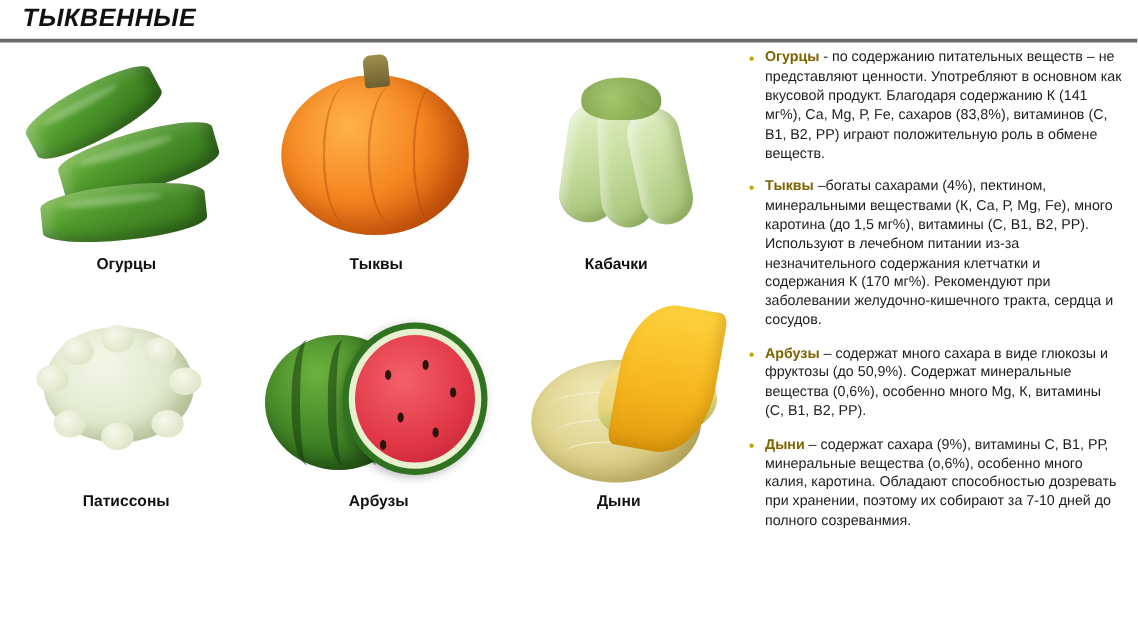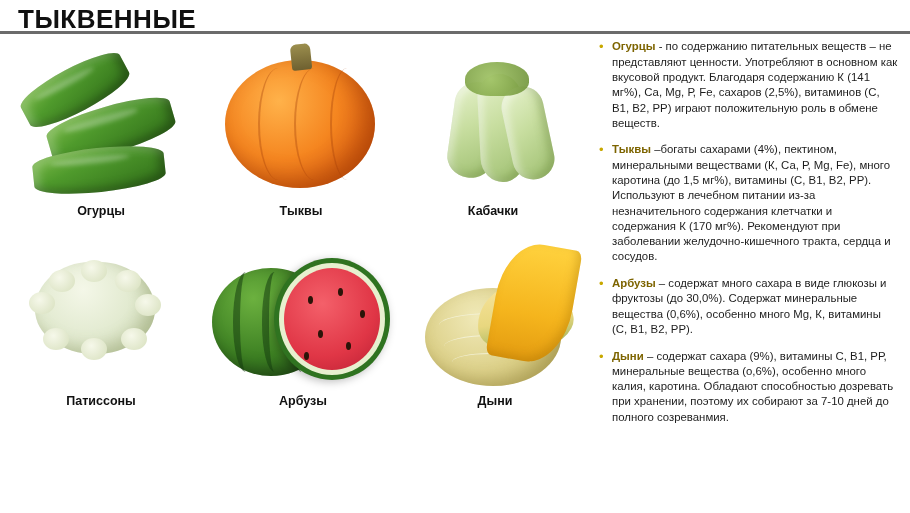--- a/index.html
+++ b/index.html
@@ -29,24 +29,25 @@
     top: 0;
     width: 910px;
     height: 34px;
     border-bottom: 3px solid #6b6b6b;
     box-sizing: border-box;
   }
   .title-text {
     position: absolute;
     left: 18px;
     top: 4px;
-    font-size: 26px;
+    font-size: 20px;
     font-weight: bold;
     letter-spacing: 0.5px;
     color: #111;
+    font-style: italic;
   }
   
   .gallery {
     position: absolute;
     left: 0;
     top: 34px;
     width: 586px;
     height: 479px;
   }
   .cell {
@@ -320,26 +321,26 @@
         <div class="dynya-slice2"></div>
         <div class="dynya-slice"></div>
       </div>
       <div class="caption">Дыни</div>
     </div>
 
   </div>
 
   <div class="text-col">
     <p class="bullet">
-      <span class="lead">Огурцы</span><span> - по содержанию питательных веществ – не представляют ценности. Употребляют в основном как вкусовой продукт. Благодаря содержанию К (141 мг%), Са, Мg, Р, Fe, сахаров (2,5%), витаминов (С, В1, В2, РР) играют положительную роль в обмене веществ.</span>
+      <span class="lead">Огурцы</span><span> - по содержанию питательных веществ – не представляют ценности. Употребляют в основном как вкусовой продукт. Благодаря содержанию К (141 мг%), Са, Мg, Р, Fe, сахаров (83,8%), витаминов (С, В1, В2, РР) играют положительную роль в обмене веществ.</span>
     </p>
     <p class="bullet">
       <span class="lead">Тыквы</span><span> –богаты сахарами (4%), пектином, минеральными веществами (К, Са, Р, Мg, Fe), много каротина (до 1,5 мг%), витамины (С, В1, В2, РР). Используют в лечебном питании из-за незначительного содержания клетчатки и содержания К (170 мг%). Рекомендуют при заболевании желудочно-кишечного тракта, сердца и сосудов.</span>
     </p>
     <p class="bullet">
-      <span class="lead">Арбузы</span><span> – содержат много сахара в виде глюкозы и фруктозы (до 30,0%). Содержат минеральные вещества (0,6%), особенно много Мg, К, витамины (С, В1, В2, РР).</span>
+      <span class="lead">Арбузы</span><span> – содержат много сахара в виде глюкозы и фруктозы (до 50,9%). Содержат минеральные вещества (0,6%), особенно много Мg, К, витамины (С, В1, В2, РР).</span>
     </p>
     <p class="bullet">
       <span class="lead">Дыни</span><span> – содержат сахара (9%), витамины С, В1, РР, минеральные вещества (о,6%), особенно много калия, каротина. Обладают способностью дозревать при хранении, поэтому их собирают за 7-10 дней до полного созреванмия.</span>
     </p>
   </div>
 
 </div>
 
 </body></html>

